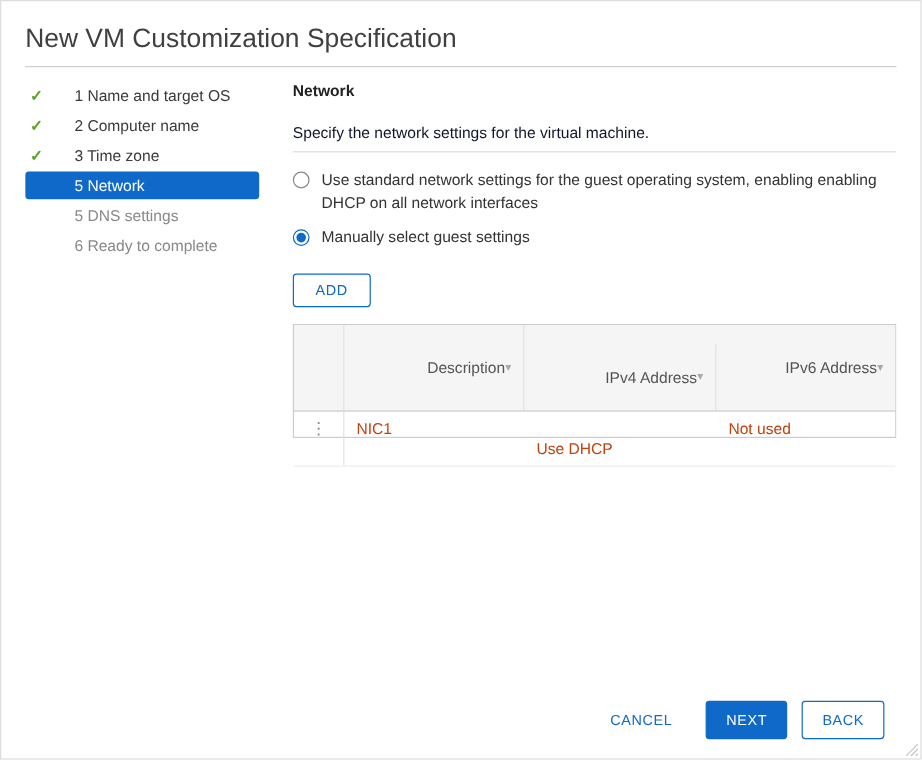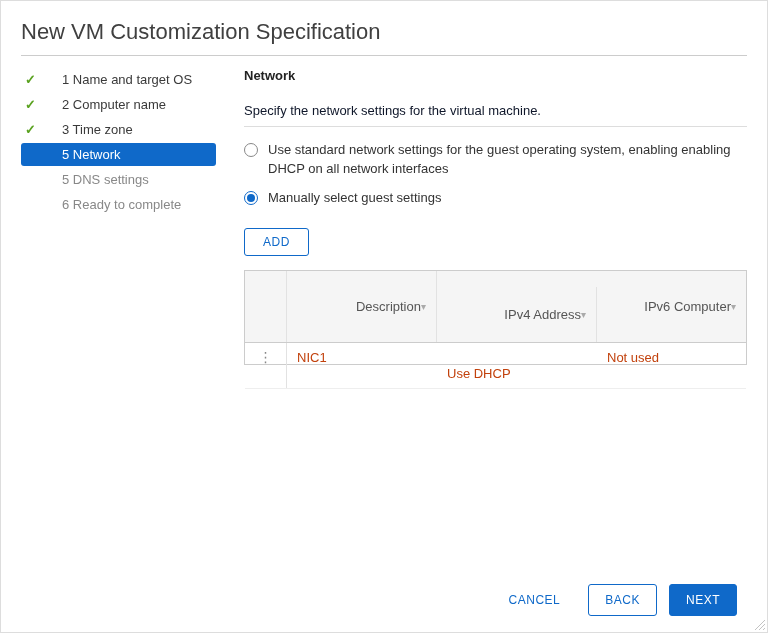--- a/index.html
+++ b/index.html
@@ -265,38 +265,38 @@
           <div class="th col-menu"></div>
           <div class="th col-desc">
             <span>Description</span>
             <span class="filter">▾</span>
           </div>
           <div class="th col-ipv4">
             <span>IPv4 Address</span>
             <span class="filter">▾</span>
           </div>
           <div class="th col-ipv6">
-            <span>IPv6 Computer</span>
+            <span>IPv6 Address</span>
             <span class="filter">▾</span>
           </div>
         </div>
         <div class="trow">
           <div class="td col-menu">⋮</div>
           <div class="td col-desc">NIC1</div>
           <div class="td col-ipv4">Use DHCP</div>
           <div class="td col-ipv6">Not used</div>
         </div>
       </div>
     </div>
   </div>
 
   <div class="footer">
     <button class="btn btn-cancel">CANCEL</button>
+    <button class="btn btn-next">NEXT</button>
     <button class="btn btn-back">BACK</button>
-    <button class="btn btn-next">NEXT</button>
   </div>
 
   <svg class="resize-grip" viewBox="0 0 10 10">
     <line x1="0" y1="10" x2="10" y2="0" stroke="#888" stroke-width="1"></line>
     <line x1="4" y1="10" x2="10" y2="4" stroke="#888" stroke-width="1"></line>
     <line x1="8" y1="10" x2="10" y2="8" stroke="#888" stroke-width="1"></line>
   </svg>
 </div>
 
 </body></html>

